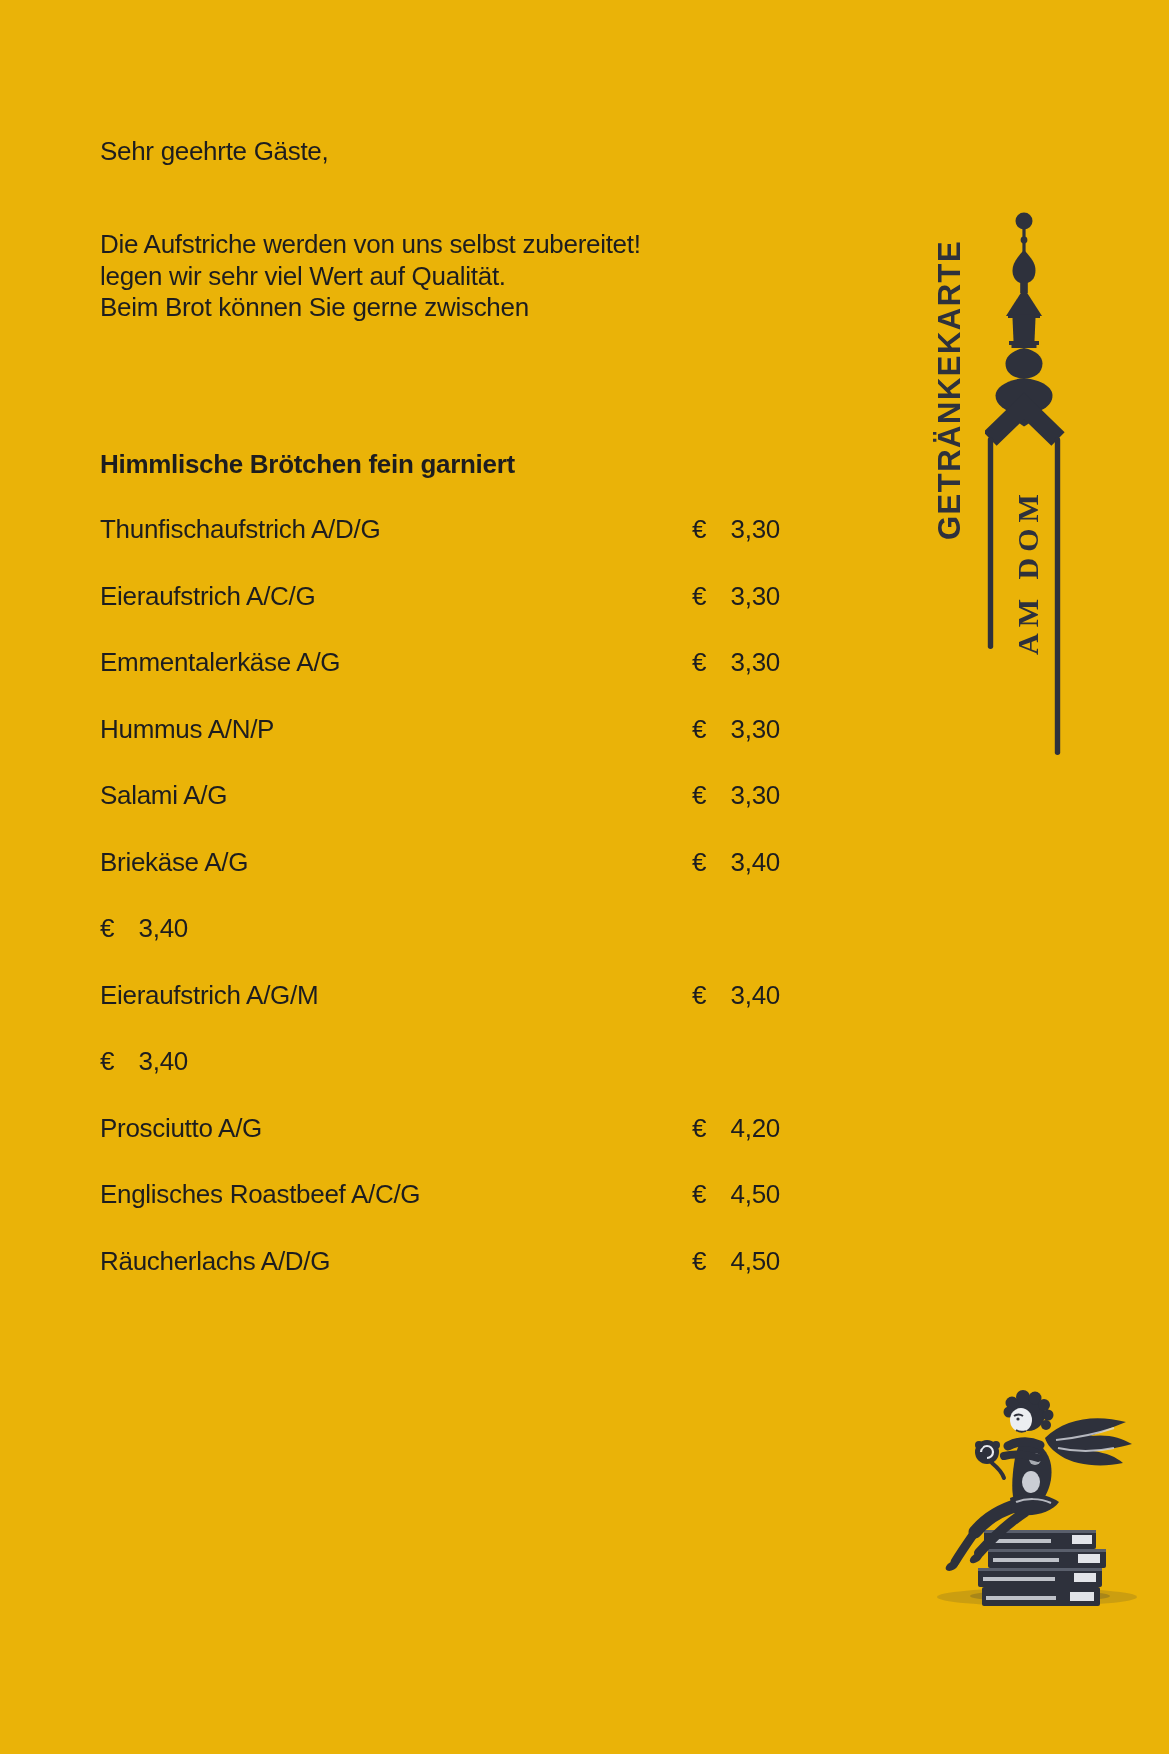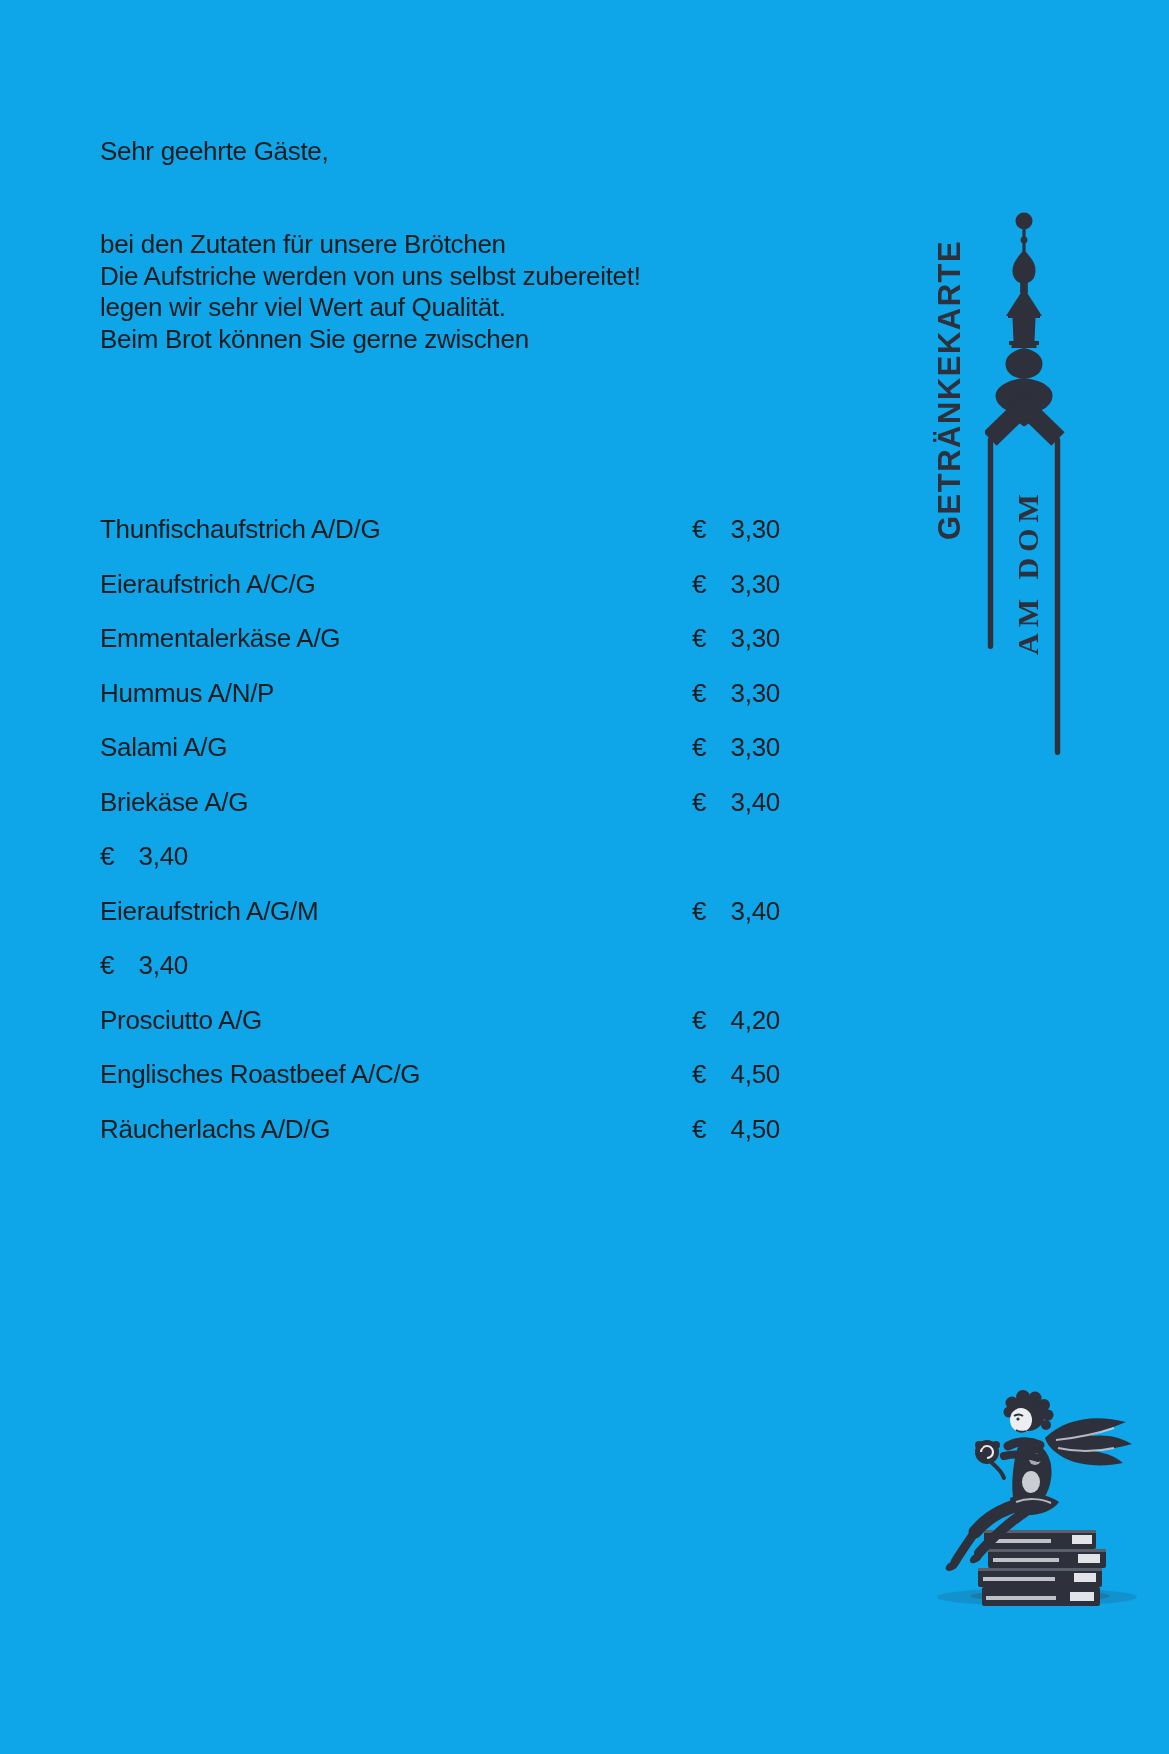--- a/index.html
+++ b/index.html
@@ -4,21 +4,21 @@
 <style>
   html, body { margin: 0; padding: 0; background: #ffffff; }
   :root {
     --ink: #1d1d1f;
     --logo: #2e313c;
   }
   .page {
     position: relative;
     width: 1169px;
     height: 1754px;
-    background: #0ea5e9;
+    background: #eab308;
     font-family: "Liberation Sans", sans-serif;
     color: var(--ink);
     overflow: hidden;
     letter-spacing: -0.3px;
   }
   .greeting {
     position: absolute;
     left: 100px; top: 136px;
     font-size: 26px;
   }
@@ -34,21 +34,21 @@
     font-size: 26px;
     font-weight: 700;
     margin: 0;
   }
   .menu {
     position: absolute;
     left: 100px; top: 514px;
     width: 680px;
     display: flex;
     flex-direction: column;
-    gap: 28px;
+    gap: 40px;
   }
   .menu-row {
     display: flex;
     justify-content: space-between;
     align-items: baseline;
     font-size: 26px;
     height: 26.5px;
   }
   .price {
     display: flex;
@@ -102,30 +102,30 @@
 </style>
 </head>
 <body>
 
 <div class="page">
 
   <div class="greeting">Sehr geehrte Gäste,</div>
 
   <div class="intro">
 
-      <div class="intro-line">bei den Zutaten für unsere Brötchen</div>
 
       <div class="intro-line">Die Aufstriche werden von uns selbst zubereitet!</div>
 
       <div class="intro-line">legen wir sehr viel Wert auf Qualität.</div>
 
       <div class="intro-line">Beim Brot können Sie gerne zwischen</div>
 
     </div>
 
+  <h2 class="heading">Himmlische Brötchen fein garniert</h2>
 
   <div class="menu">
 
       <div class="menu-row">
         <span class="item-name">Thunfischaufstrich A/D/G</span>
         <span class="price">
           <span class="cur">€</span>
           <span class="val">3,30</span>
         </span>
       </div>

